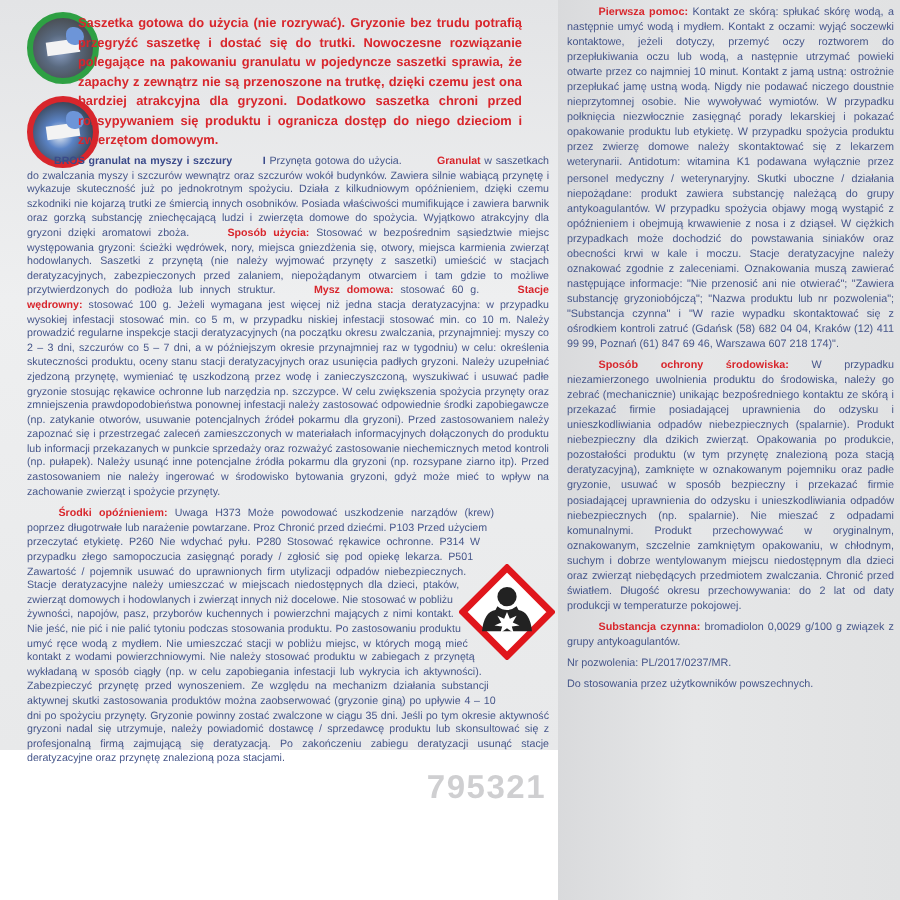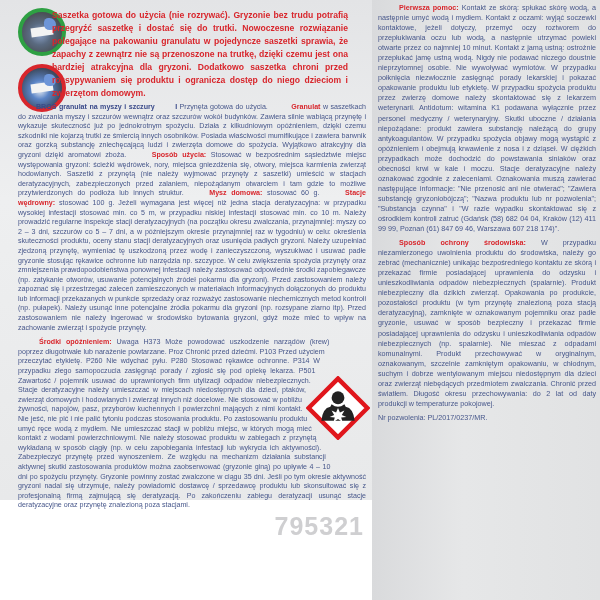--- a/index.html
+++ b/index.html
@@ -40,21 +40,21 @@
     font-size: 7.1px; line-height: 9.6px; text-align: justify; color: #46568a;
   }
   .body-text p { margin: 0 0 5px 0; }
   .red-label { color: #d8262c; font-weight: bold; margin-left: 21px; }
   .blue-bold { color: #3a4a8a; font-weight: bold; padding-left: 18px; }
   .hazard {
     position: absolute; left: 306px; top: 376px; width: 64px; height: 64px;
   }
   .code {
     position: absolute; right: 236px; top: 512px;
-    font-size: 25px; font-weight: bold; color: #cfcfd1; letter-spacing: 1px;
+    font-size: 22px; font-weight: bold; color: #cfcfd1; letter-spacing: 1px;
   }
   .right-text {
     position: absolute; left: 378px; top: 3px; width: 218px;
     font-size: 7.2px; line-height: 10.05px; text-align: justify; color: #46568a;
   }
   .right-text p { margin: 0 0 4px 0; }
 </style>
 </head>
 <body>
 
@@ -106,14 +106,19 @@
 
 <div class="right-text">
   <p>
     <span class="red-label">Pierwsza pomoc:</span>
     <span>Kontakt ze skórą: spłukać skórę wodą, a następnie umyć wodą i mydłem. Kontakt z oczami: wyjąć soczewki kontaktowe, jeżeli dotyczy, przemyć oczy roztworem do przepłukiwania oczu lub wodą, a następnie utrzymać powieki otwarte przez co najmniej 10 minut. Kontakt z jamą ustną: ostrożnie przepłukać jamę ustną wodą. Nigdy nie podawać niczego doustnie nieprzytomnej osobie. Nie wywoływać wymiotów. W przypadku połknięcia niezwłocznie zasięgnąć porady lekarskiej i pokazać opakowanie produktu lub etykietę. W przypadku spożycia produktu przez zwierzę domowe należy skontaktować się z lekarzem weterynarii. Antidotum: witamina K1 podawana wyłącznie przez personel medyczny / weterynaryjny. Skutki uboczne / działania niepożądane: produkt zawiera substancję należącą do grupy antykoagulantów. W przypadku spożycia objawy mogą wystąpić z opóźnieniem i obejmują krwawienie z nosa i z dziąseł. W ciężkich przypadkach może dochodzić do powstawania siniaków oraz obecności krwi w kale i moczu. Stacje deratyzacyjne należy oznakować zgodnie z zaleceniami. Oznakowania muszą zawierać następujące informacje: "Nie przenosić ani nie otwierać"; "Zawiera substancję gryzoniobójczą"; "Nazwa produktu lub nr pozwolenia"; "Substancja czynna" i "W razie wypadku skontaktować się z ośrodkiem kontroli zatruć (Gdańsk (58) 682 04 04, Kraków (12) 411 99 99, Poznań (61) 847 69 46, Warszawa 607 218 174)".</span>
   </p>
   <p>
     <span class="red-label">Sposób ochrony środowiska:</span>
     <span>W przypadku niezamierzonego uwolnienia produktu do środowiska, należy go zebrać (mechanicznie) unikając bezpośredniego kontaktu ze skórą i przekazać firmie posiadającej uprawnienia do odzysku i unieszkodliwiania odpadów niebezpiecznych (spalarnie). Produkt niebezpieczny dla dzikich zwierząt. Opakowania po produkcie, pozostałości produktu (w tym przynętę znalezioną poza stacją deratyzacyjną), zamknięte w oznakowanym pojemniku oraz padłe gryzonie, usuwać w sposób bezpieczny i przekazać firmie posiadającej uprawnienia do odzysku i unieszkodliwiania odpadów niebezpiecznych (np. spalarnie). Nie mieszać z odpadami komunalnymi. Produkt przechowywać w oryginalnym, oznakowanym, szczelnie zamkniętym opakowaniu, w chłodnym, suchym i dobrze wentylowanym miejscu niedostępnym dla dzieci oraz zwierząt niebędących przedmiotem zwalczania. Chronić przed światłem. Długość okresu przechowywania: do 2 lat od daty produkcji w temperaturze pokojowej.</span>
   </p>
+  <p>
+    <span class="red-label">Substancja czynna:</span>
+    <span>bromadiolon 0,0029 g/100 g związek z grupy antykoagulantów.</span>
+  </p>
   <p>Nr pozwolenia: PL/2017/0237/MR.</p>
+  <p>Do stosowania przez użytkowników powszechnych.</p>
 </div>
 
 </body></html>

